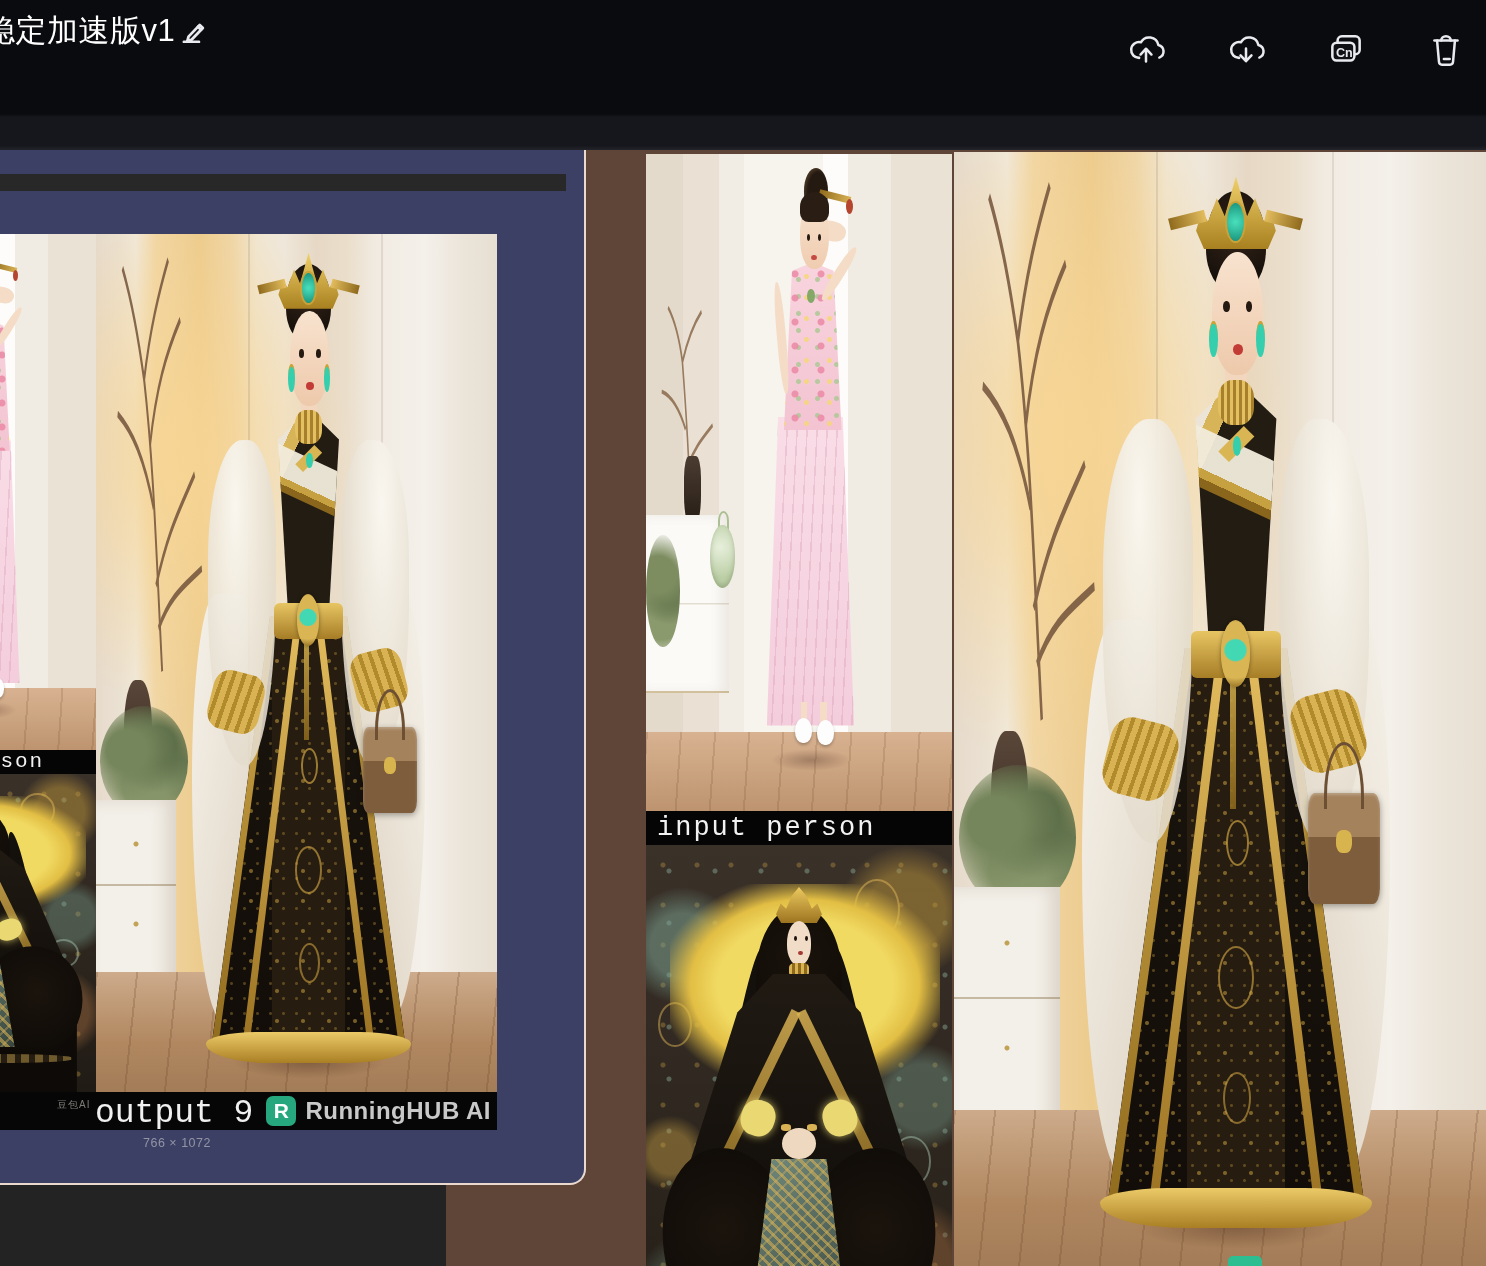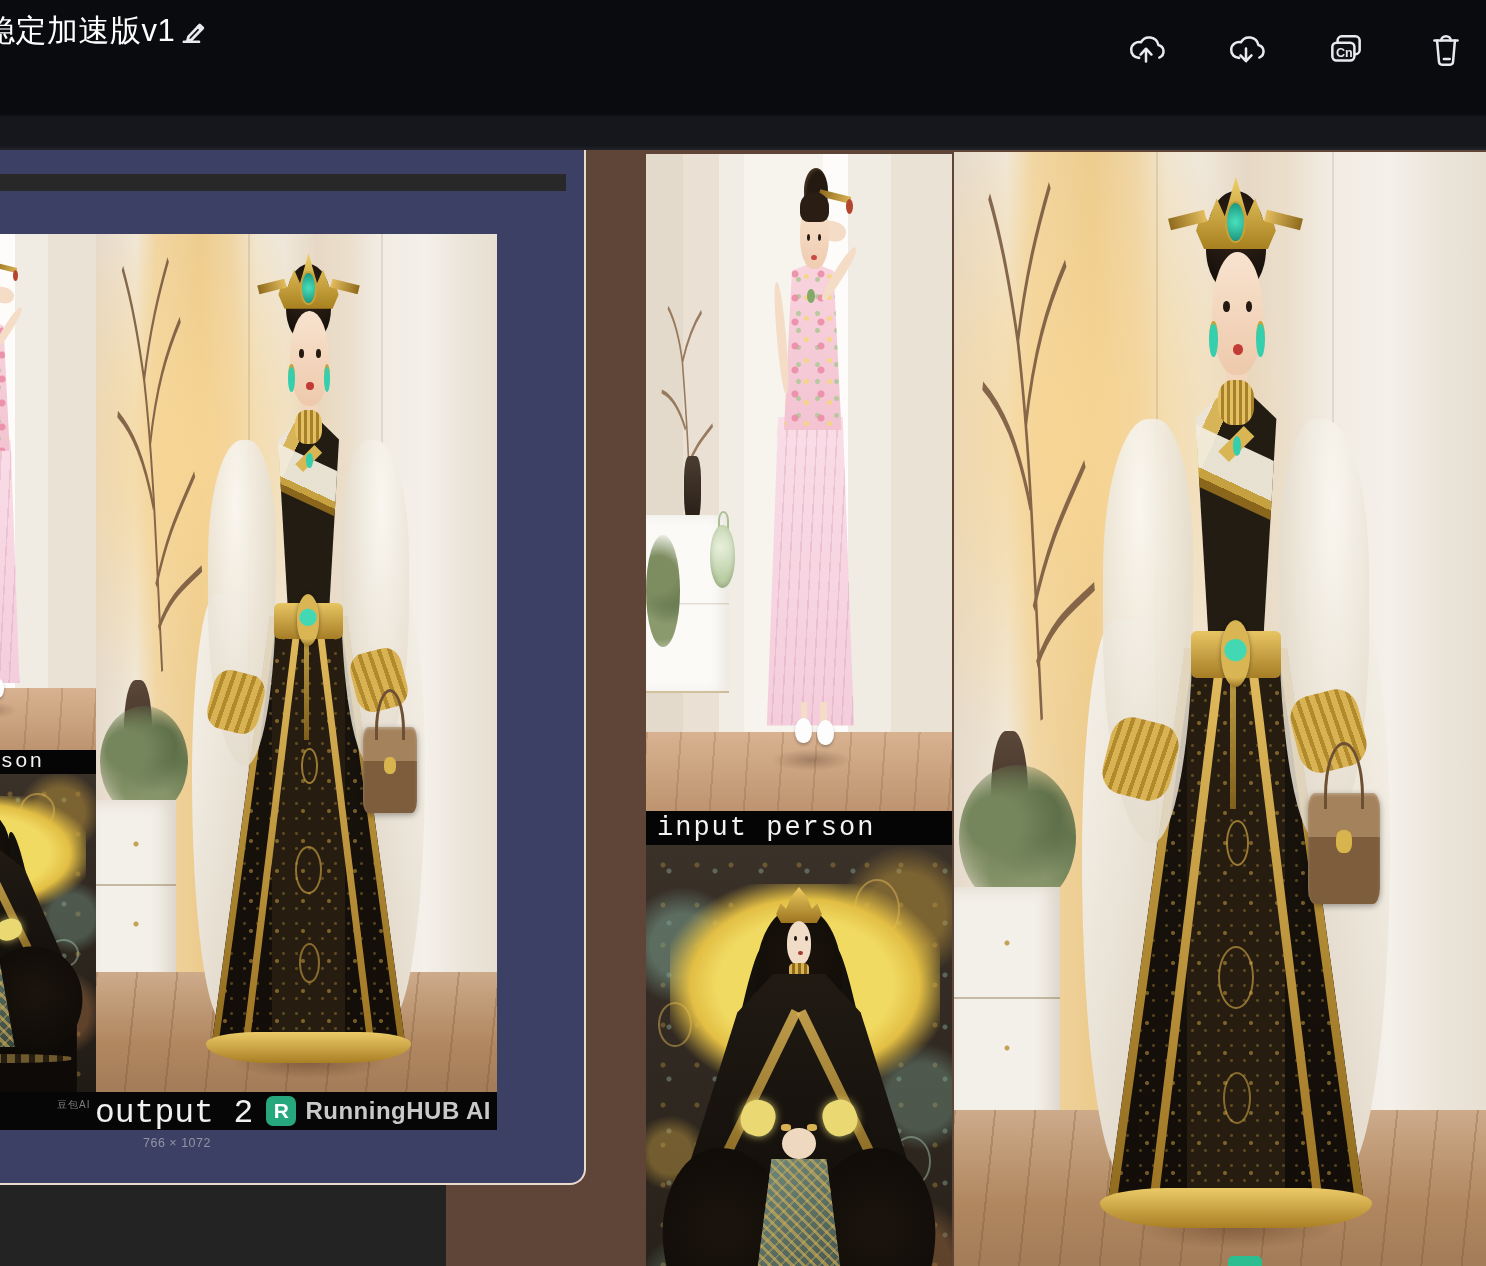--- a/index.html
+++ b/index.html
@@ -437,21 +437,21 @@
     <div class="o-earL"></div>
     <div class="o-earR"></div>
     <div class="o-bag"></div>
     <div class="o-bagclasp"></div>
     <div class="o-baghandle"></div>
   </div>
 </div>
       </div>
       <div class="caption-bar">
         <span class="thumb-watermark">豆包AI</span>
-        <span class="output-label">output 2</span>
+        <span class="output-label">output 9</span>
         <span class="brand">
           <span class="brand-badge">R</span>
           <span class="brand-name">RunningHUB AI</span>
         </span>
       </div>
     </div>
 
     <div class="size-label">766 × 1072</div>
   </div>
 

